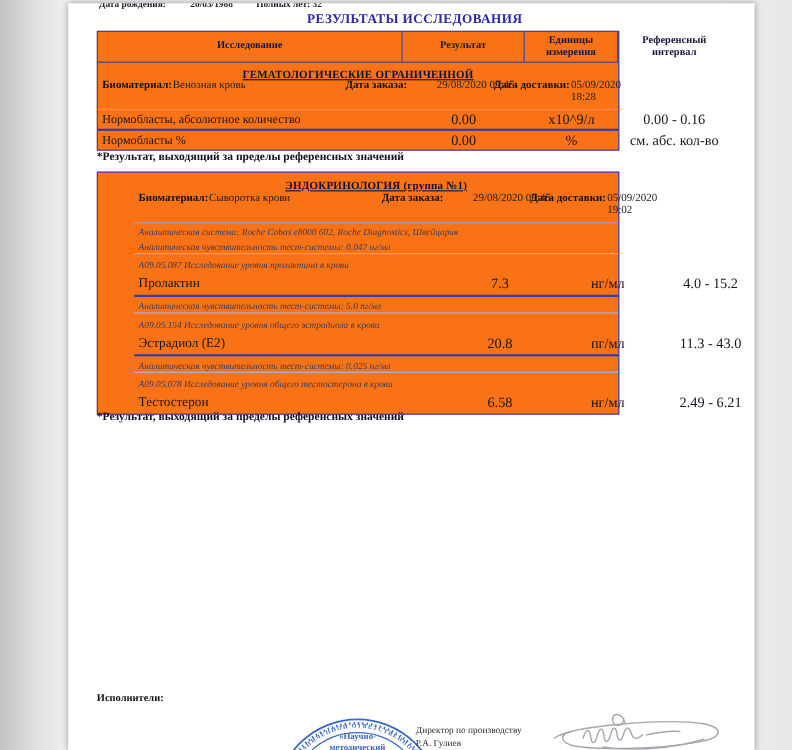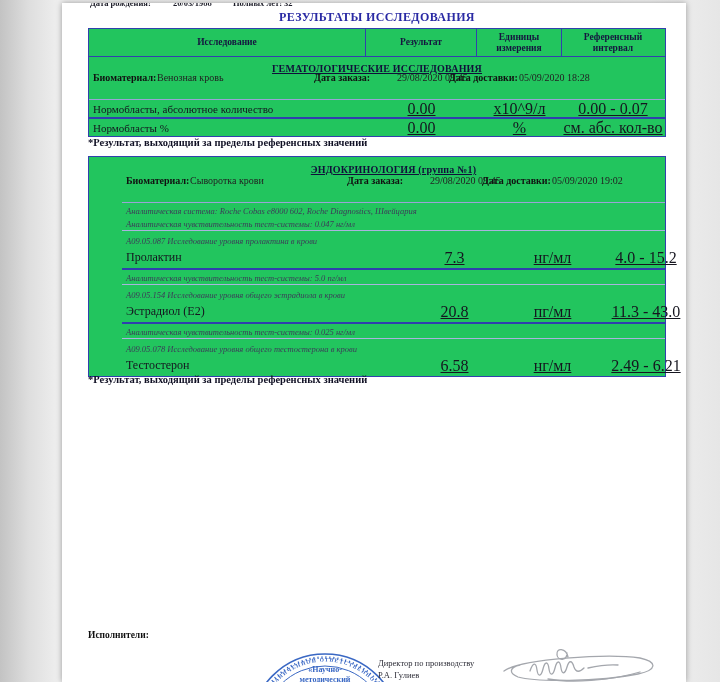--- a/index.html
+++ b/index.html
@@ -19,21 +19,21 @@
   .meta-top .mv{position:absolute;top:0;font-weight:bold;font-size:8.5px;}
   .meta-birth-l{left:0;}
   .meta-birth-v{left:83px;}
   .meta-age-l{left:143px;}
   
   .doc-title{
     position:absolute;top:7px;left:26px;width:578px;text-align:center;
     font-size:12px;font-weight:bold;letter-spacing:.4px;color:#2a2aa4;
   }
   
-  .tbl{position:absolute;left:26px;width:578px;border:1.5px solid #3140ad;box-sizing:border-box;background:#22c55e;}
+  .tbl{position:absolute;left:26px;width:475px;border:1.5px solid #3140ad;box-sizing:border-box;background:#f97316;}
   .tbl1{top:25px;}
   .tbl2{top:153px;padding-left:33px;}
   .thead{display:grid;grid-template-columns:277px 111px 85px 102px;border-bottom:1.5px solid #3140ad;}
   .th{
     border-right:1.5px solid #3140ad;display:flex;align-items:center;justify-content:center;
     text-align:center;font-weight:bold;font-size:9.5px;line-height:10.5px;color:#15153f;
     height:27px;box-sizing:border-box;padding:0 2px;
   }
   .th:last-child{border-right:none;}
   .sec-band{text-align:center;padding-top:1px;height:13px;}
@@ -42,21 +42,21 @@
   .bio-row .lb{font-weight:bold;position:absolute;top:1px;color:#111;}
   .bio-row .vl{position:absolute;top:1px;color:#222;}
   .b-lab{left:4px;} .b-val{left:68px;text-align:right;}
   .o-lab{left:225px;} .o-val{left:308px;}
   .d-lab{left:360px;} .d-val{left:430px;}
   .gap1{height:11px;border-bottom:1px solid #9aa3d6;}
   .gap2{height:10px;border-bottom:1px solid #9aa3d6;}
   .rrow{display:grid;grid-template-columns:277px 111px 85px 102px;align-items:center;border-bottom:2px solid #2f3fae;}
   .rrow:last-child{border-bottom:none;}
   .rrow .nm{font-size:11px;padding-left:4px;color:#15151f;}
-  .rrow .ce{text-align:center;font-size:16px;color:#15151f;text-decoration:underline;}
+  .rrow .ce{text-align:center;font-size:13px;color:#15151f;}
   .tbl1 .rrow{height:17px;}
   .tbl2 .rrow{height:21px;}
   .tbl2 .rrow .nm{font-size:12px;}
   .note{font-style:italic;font-size:8.5px;color:#3c3c58;padding:3px 0 0 4px;height:10px;white-space:nowrap;}
   .note.sep{border-bottom:1px solid #aab3de;padding-bottom:2px;height:9px;}
   .note.code{padding-top:5px;height:11px;}
   
   .footnote{position:absolute;left:26px;font-size:10.5px;font-weight:bold;color:#101024;}
   .fn1{top:134px;}
   .fn2{top:371px;}
@@ -80,36 +80,36 @@
   <div class="doc-title">РЕЗУЛЬТАТЫ ИССЛЕДОВАНИЯ</div>
 
   <div class="tbl tbl1">
     <div class="thead">
       <div class="th">Исследование</div>
       <div class="th">Результат</div>
       <div class="th">Единицы измерения</div>
       <div class="th">Референсный интервал</div>
     </div>
     <div class="sec-band">
-      <span class="sec-title">ГЕМАТОЛОГИЧЕСКИЕ ИССЛЕДОВАНИЯ</span>
+      <span class="sec-title">ГЕМАТОЛОГИЧЕСКИЕ ОГРАНИЧЕННОЙ</span>
     </div>
     <div class="bio-row">
       <span class="lb b-lab">Биоматериал:</span>
       <span class="vl b-val">Венозная кровь</span>
       <span class="lb o-lab">Дата заказа:</span>
       <span class="vl o-val">29/08/2020 09:45</span>
       <span class="lb d-lab">Дата доставки:</span>
       <span class="vl d-val">05/09/2020 18:28</span>
     </div>
     <div class="gap1"></div>
     <div class="rrow">
       <div class="nm">Нормобласты, абсолютное количество</div>
       <div class="ce">0.00</div>
       <div class="ce">x10^9/л</div>
-      <div class="ce">0.00 - 0.07</div>
+      <div class="ce">0.00 - 0.16</div>
     </div>
     <div class="rrow">
       <div class="nm">Нормобласты %</div>
       <div class="ce">0.00</div>
       <div class="ce">%</div>
       <div class="ce">см. абс. кол-во</div>
     </div>
   </div>
 
   <div class="footnote fn1">*Результат, выходящий за пределы референсных значений</div>

